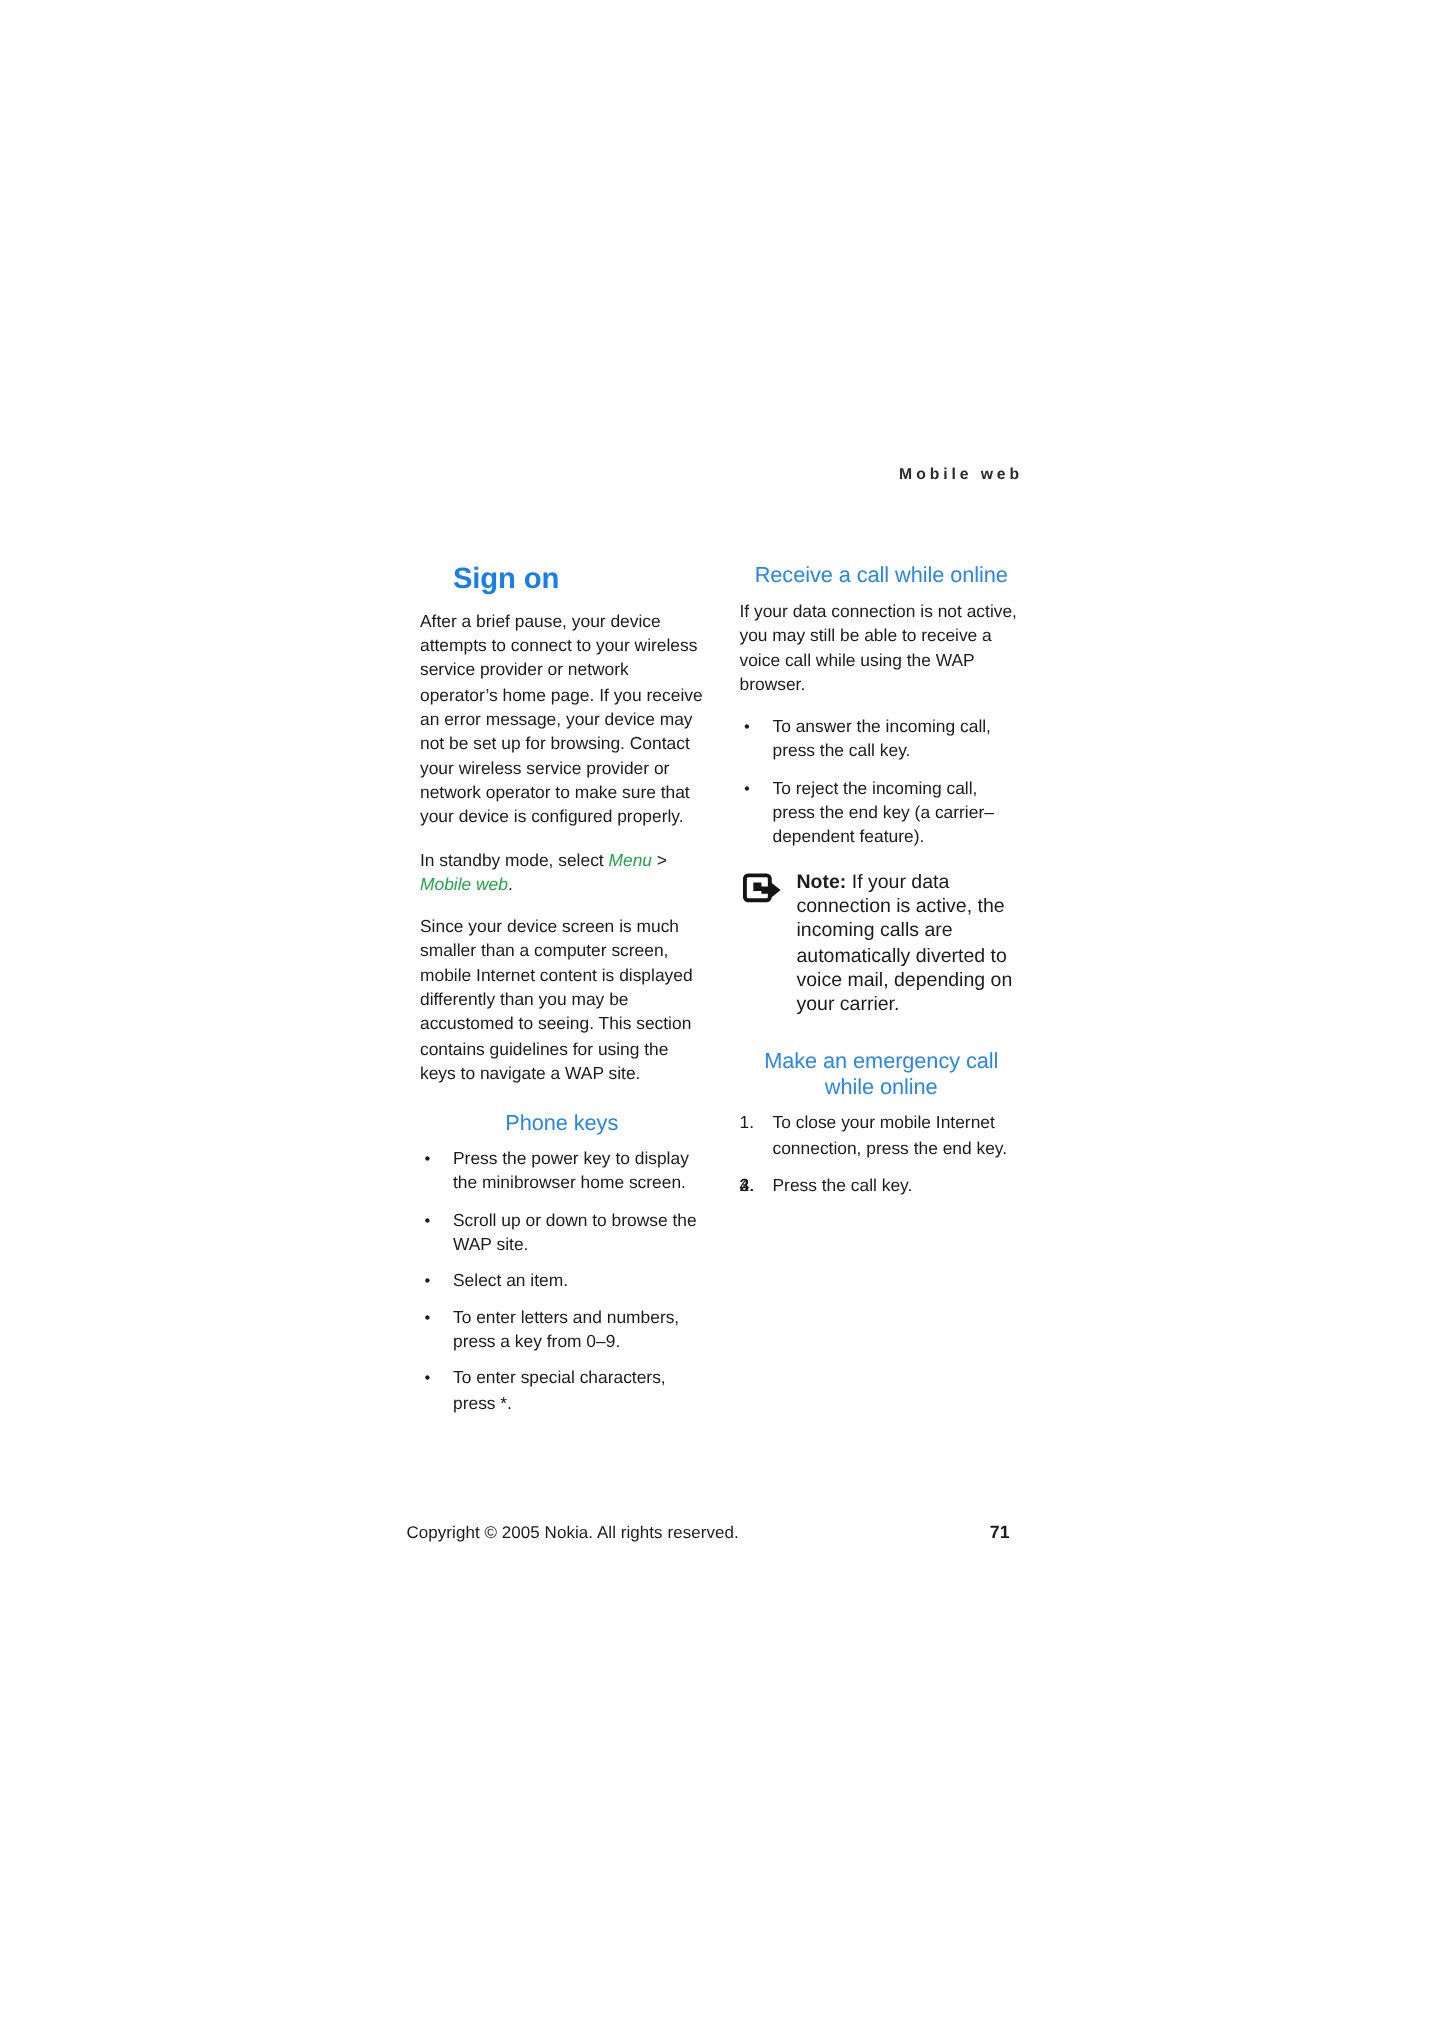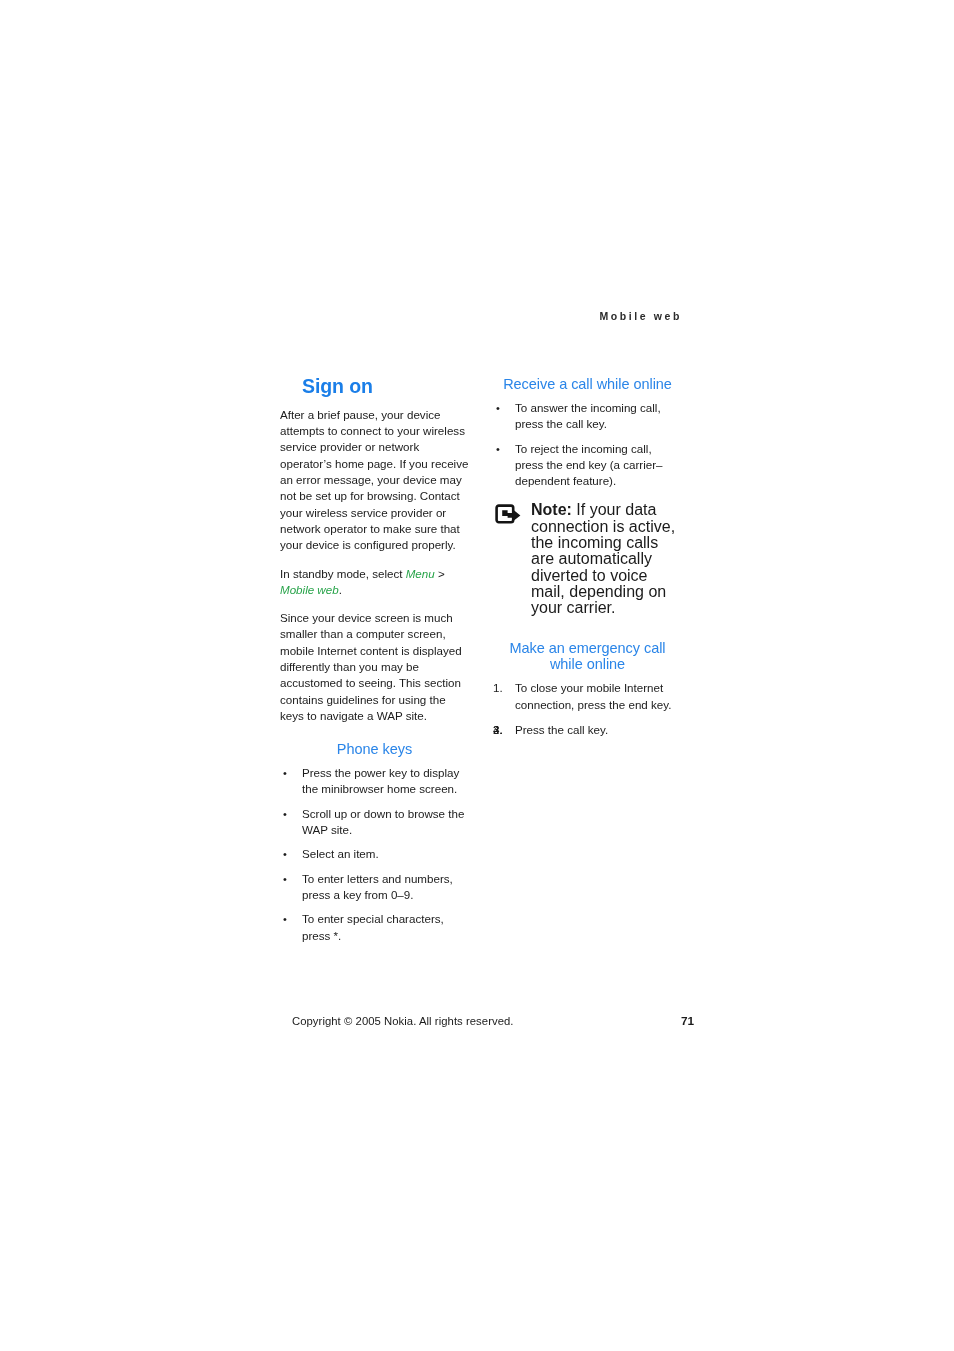--- a/index.html
+++ b/index.html
@@ -143,32 +143,32 @@
     margin: 13px 0 12px 0;
   }
   .note .note-icon {
     position: absolute;
     left: 2px;
     top: 2px;
     width: 27px;
     height: 24px;
   }
   .note p {
-    font-size: 16px;
+    font-size: 13px;
     line-height: 16.3px;
     margin: 0;
   }
   .note .note-label {
     font-weight: bold;
   }
 
   
   .footer {
     position: absolute;
-    left: 292px;
+    left: 271px;
     top: 1014px;
     width: 402px;
     display: flex;
     justify-content: space-between;
     align-items: baseline;
     font-size: 11.3px;
     color: #1b1b1b;
   }
   .footer .copy { letter-spacing: 0.05px; }
   .footer .pageno { font-weight: bold; font-size: 11.8px; }
@@ -217,20 +217,21 @@
           <span>To enter special characters, press *.</span>
         </li>
       </ul>
 
     </div>
 
     <div class="col">
 
       <h2 class="section">Receive a call while online</h2>
 
+      <p class="body">If your data connection is not active, you may still be able to receive a voice call while using the WAP browser.</p>
 
       <ul class="bullets">
         <li>
           <span class="dot">•</span>
           <span>To answer the incoming call, press the call key.</span>
         </li>
         <li>
           <span class="dot">•</span>
           <span>To reject the incoming call, press the end key (a carrier–dependent feature).</span>
         </li>

